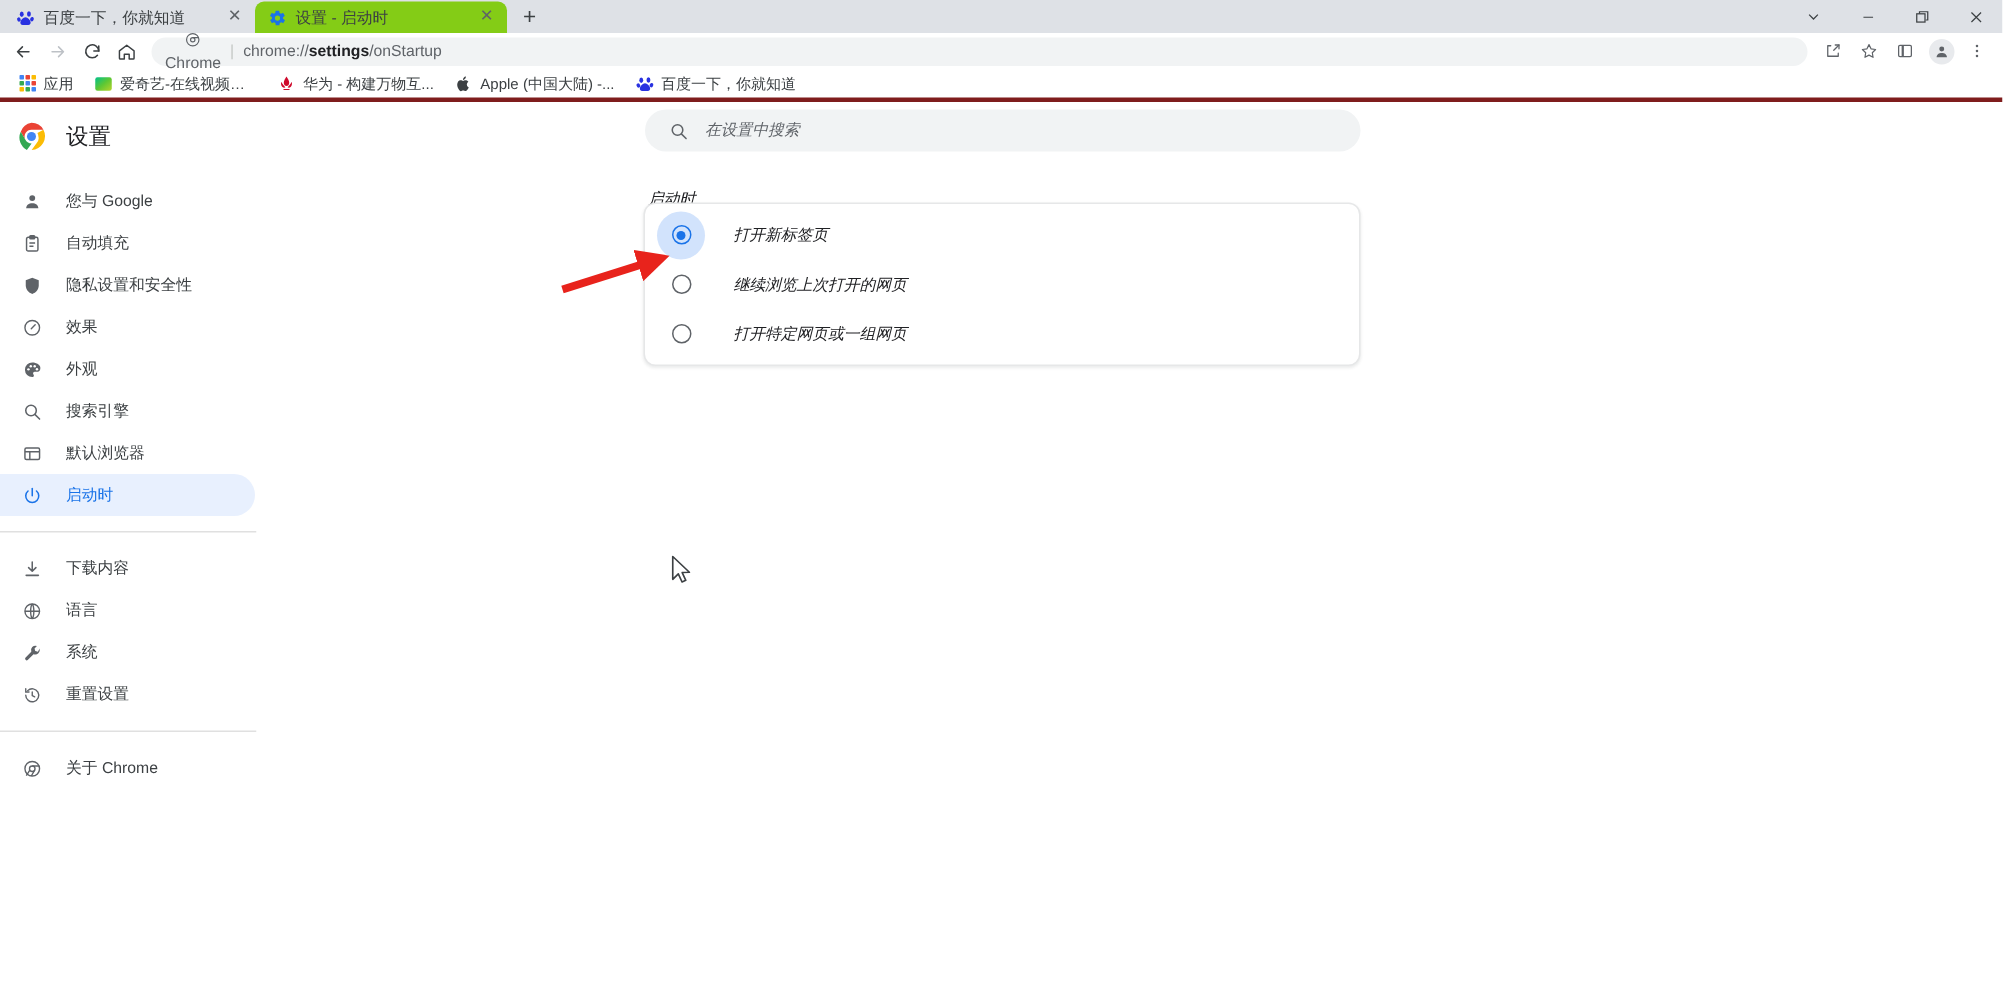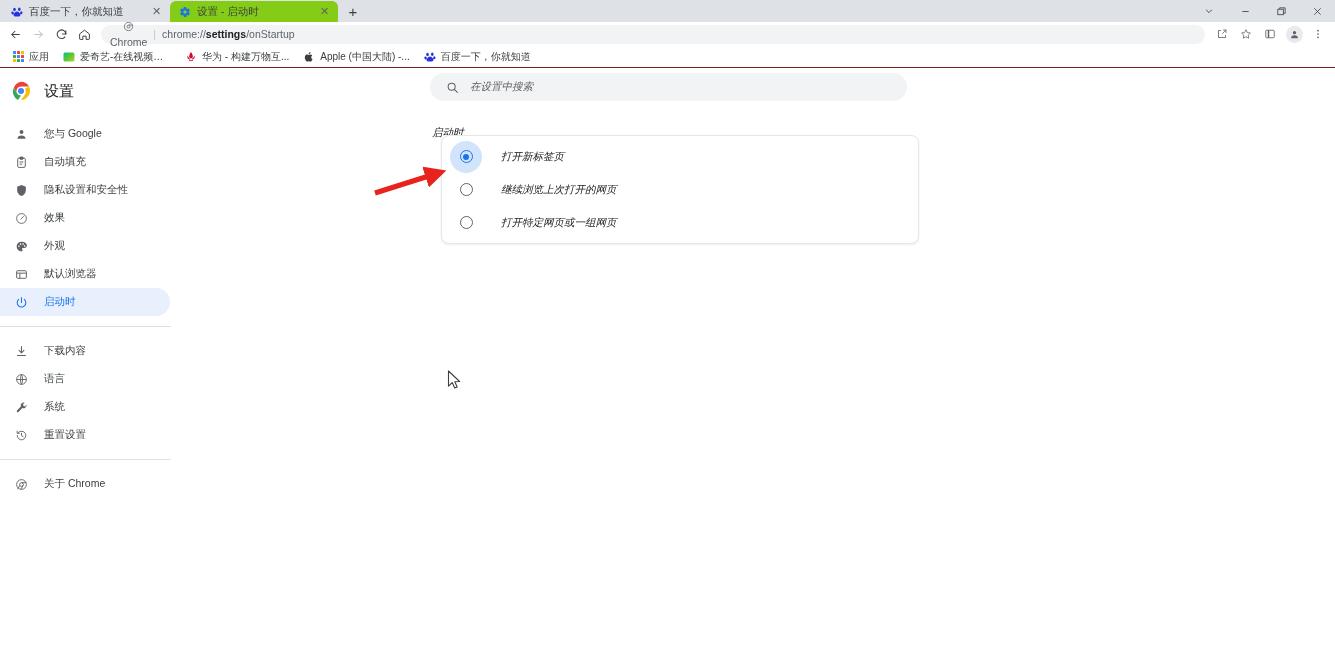--- a/index.html
+++ b/index.html
@@ -102,21 +102,21 @@
   }
 
   
   .bookmarks {
     height: 22px;
     background: #ffffff;
     display: flex;
     align-items: center;
     padding: 0 6px;
     gap: 2px;
-    border-bottom: 1px solid #7f1d1d;
+    border-bottom: 3px solid #7f1d1d;
   }
   .bm {
     display: flex; align-items: center; gap: 5px;
     padding: 2px 6px;
     font-size: 10px; color: #3c4043;
     border-radius: 4px;
     white-space: nowrap;
     max-width: 120px;
   }
   .bm-label { overflow: hidden; text-overflow: ellipsis; }
@@ -196,21 +196,21 @@
   .search-ph { font-size: 10.5px; color: #5f6368; }
 
   .section-title {
     position: absolute;
     left: 261px; top: 58px;
     font-size: 10.5px;
     color: #202124;
   }
   .card {
     position: absolute;
-    left: 270px; top: 67px;
+    left: 258px; top: 67px;
     width: 478px;
     background: #ffffff;
     border: 1px solid #e6e7e8;
     border-radius: 8px;
     box-shadow: 0 1px 2px rgba(60,64,67,0.10);
     padding: 4px 0 4px 0;
   }
   .radio-row {
     display: flex; align-items: center;
     gap: 19px;
@@ -515,20 +515,29 @@
             <path d="M12 3a9 9 0 0 0 0 18c1.1 0 2-.9 2-2 0-.5-.2-1-.5-1.3-.3-.4-.5-.8-.5-1.2 0-1 .9-1.9 1.9-1.9h2.2A4.9 4.9 0 0 0 22 9.7C22 6 17.5 3 12 3z"></path>
             <circle cx="7.3" cy="11.5" r="1.5" fill="#fff"></circle>
               <circle cx="10.2" cy="7.6" r="1.5" fill="#fff"></circle>
             <circle cx="15" cy="7.6" r="1.5" fill="#fff"></circle>
               <circle cx="17.8" cy="11.3" r="1.5" fill="#fff"></circle>
           </svg>
         </span>
         <span class="nav-label">外观</span>
       </div>
 
+      <div class="nav-item">
+        <span class="nav-ico">
+          <svg width="13" height="13" viewBox="0 0 24 24" fill="none" stroke="currentColor" stroke-width="1.9" stroke-linecap="round">
+              <circle cx="10.5" cy="10.5" r="6.5"></circle>
+              <path d="M15.5 15.5L21 21"></path>
+            </svg>
+        </span>
+        <span class="nav-label">搜索引擎</span>
+      </div>
 
       <div class="nav-item">
         <span class="nav-ico">
           <svg width="13" height="13" viewBox="0 0 24 24" fill="none" stroke="currentColor" stroke-width="1.8">
               <rect x="3" y="5" width="18" height="14" rx="1.8"></rect>
               <path d="M3 9.5h18M9 9.5V19"></path>
             </svg>
         </span>
         <span class="nav-label">默认浏览器</span>
       </div>

